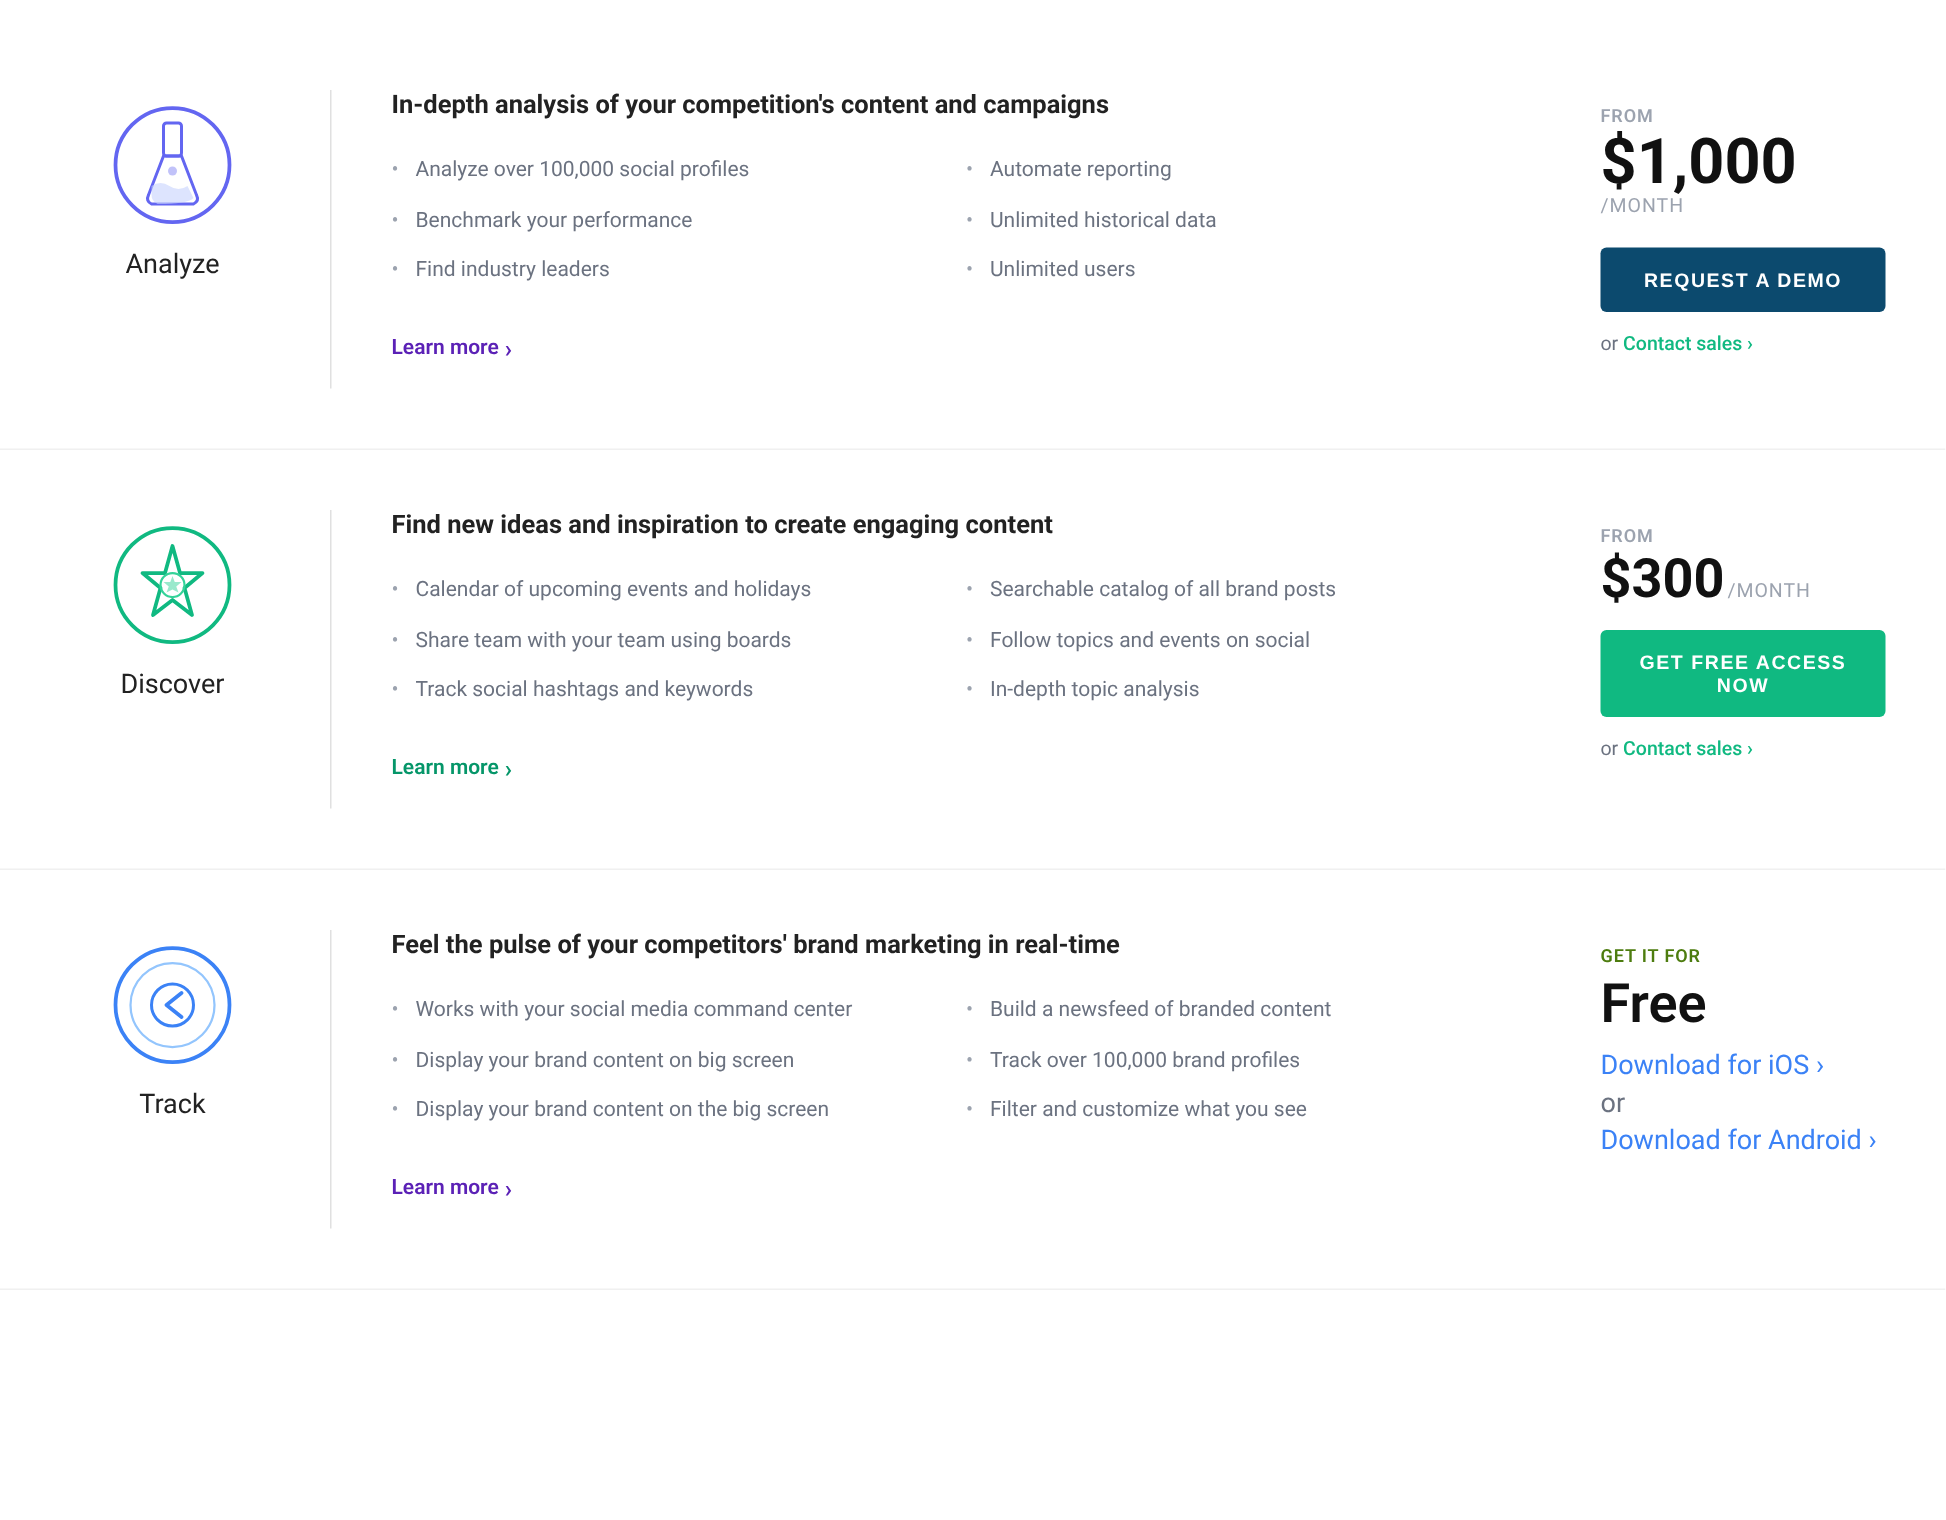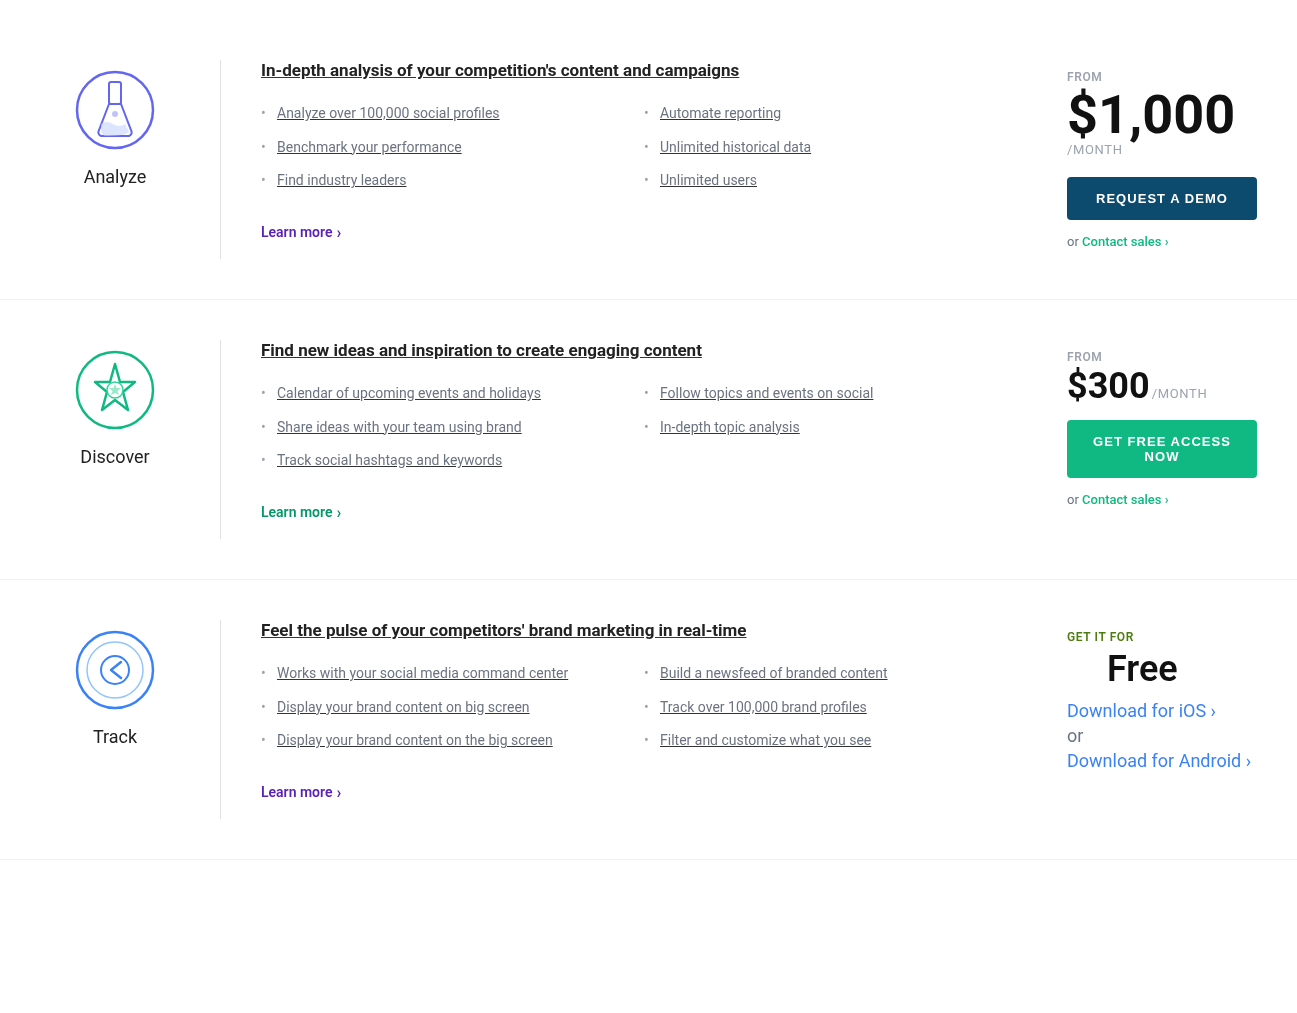--- a/index.html
+++ b/index.html
@@ -42,21 +42,20 @@
     .divider-line {
       width: 1px;
       background: #e0e0e0;
       align-self: stretch;
       margin: 0 10px;
       flex-shrink: 0;
     }
     .product-middle {
       flex: 1;
       padding: 0 30px;
-      text-decoration: underline;
     }
     .product-tagline {
       font-size: 17px;
       font-weight: 700;
       color: #222;
       margin-bottom: 24px;
     }
     .features-grid {
       display: flex;
       gap: 20px;
@@ -106,21 +105,21 @@
     }
     .price-from {
       font-size: 12px;
       font-weight: 600;
       color: #9ca3af;
       letter-spacing: 0.05em;
       text-transform: uppercase;
       margin-bottom: 4px;
     }
     .price-amount {
-      font-size: 54px;
+      font-size: 42px;
       font-weight: 700;
       color: #111;
       line-height: 1;
     }
     .price-period {
       font-size: 13px;
       color: #9ca3af;
       text-transform: uppercase;
       letter-spacing: 0.05em;
       margin-bottom: 20px;
@@ -136,21 +135,20 @@
     }
     .price-inline .price-period {
       font-size: 13px;
       margin-bottom: 0;
     }
     .price-free {
       font-size: 36px;
       font-weight: 600;
       color: #111;
       margin-bottom: 4px;
-      margin-left: 40px;
     }
     .get-it-for {
       font-size: 12px;
       font-weight: 600;
       color: #4d7c0f;
       letter-spacing: 0.05em;
       text-transform: uppercase;
       margin-bottom: 4px;
     }
     .cta-btn {
@@ -272,26 +270,27 @@
       </div>
       <div class="product-name">Discover</div>
     </div>
     <div class="divider-line"></div>
     <div class="product-middle">
       <div class="product-tagline">Find new ideas and inspiration to create engaging content</div>
       <div class="features-grid">
         <div class="features-col">
           <ul>
             <li>Calendar of upcoming events and holidays</li>
-            <li>Share ideas with your team using brand</li>
+            <li>Share team with your team using boards</li>
             <li>Track social hashtags and keywords</li>
           </ul>
         </div>
         <div class="features-col">
           <ul>
+            <li>Searchable catalog of all brand posts</li>
             <li>Follow topics and events on social</li>
             <li>In-depth topic analysis</li>
           </ul>
         </div>
       </div>
       <a class="learn-more learn-more-discover">Learn more</a>
     </div>
     <div class="product-right">
       <div class="price-from">FROM</div>
       <div class="price-inline">

